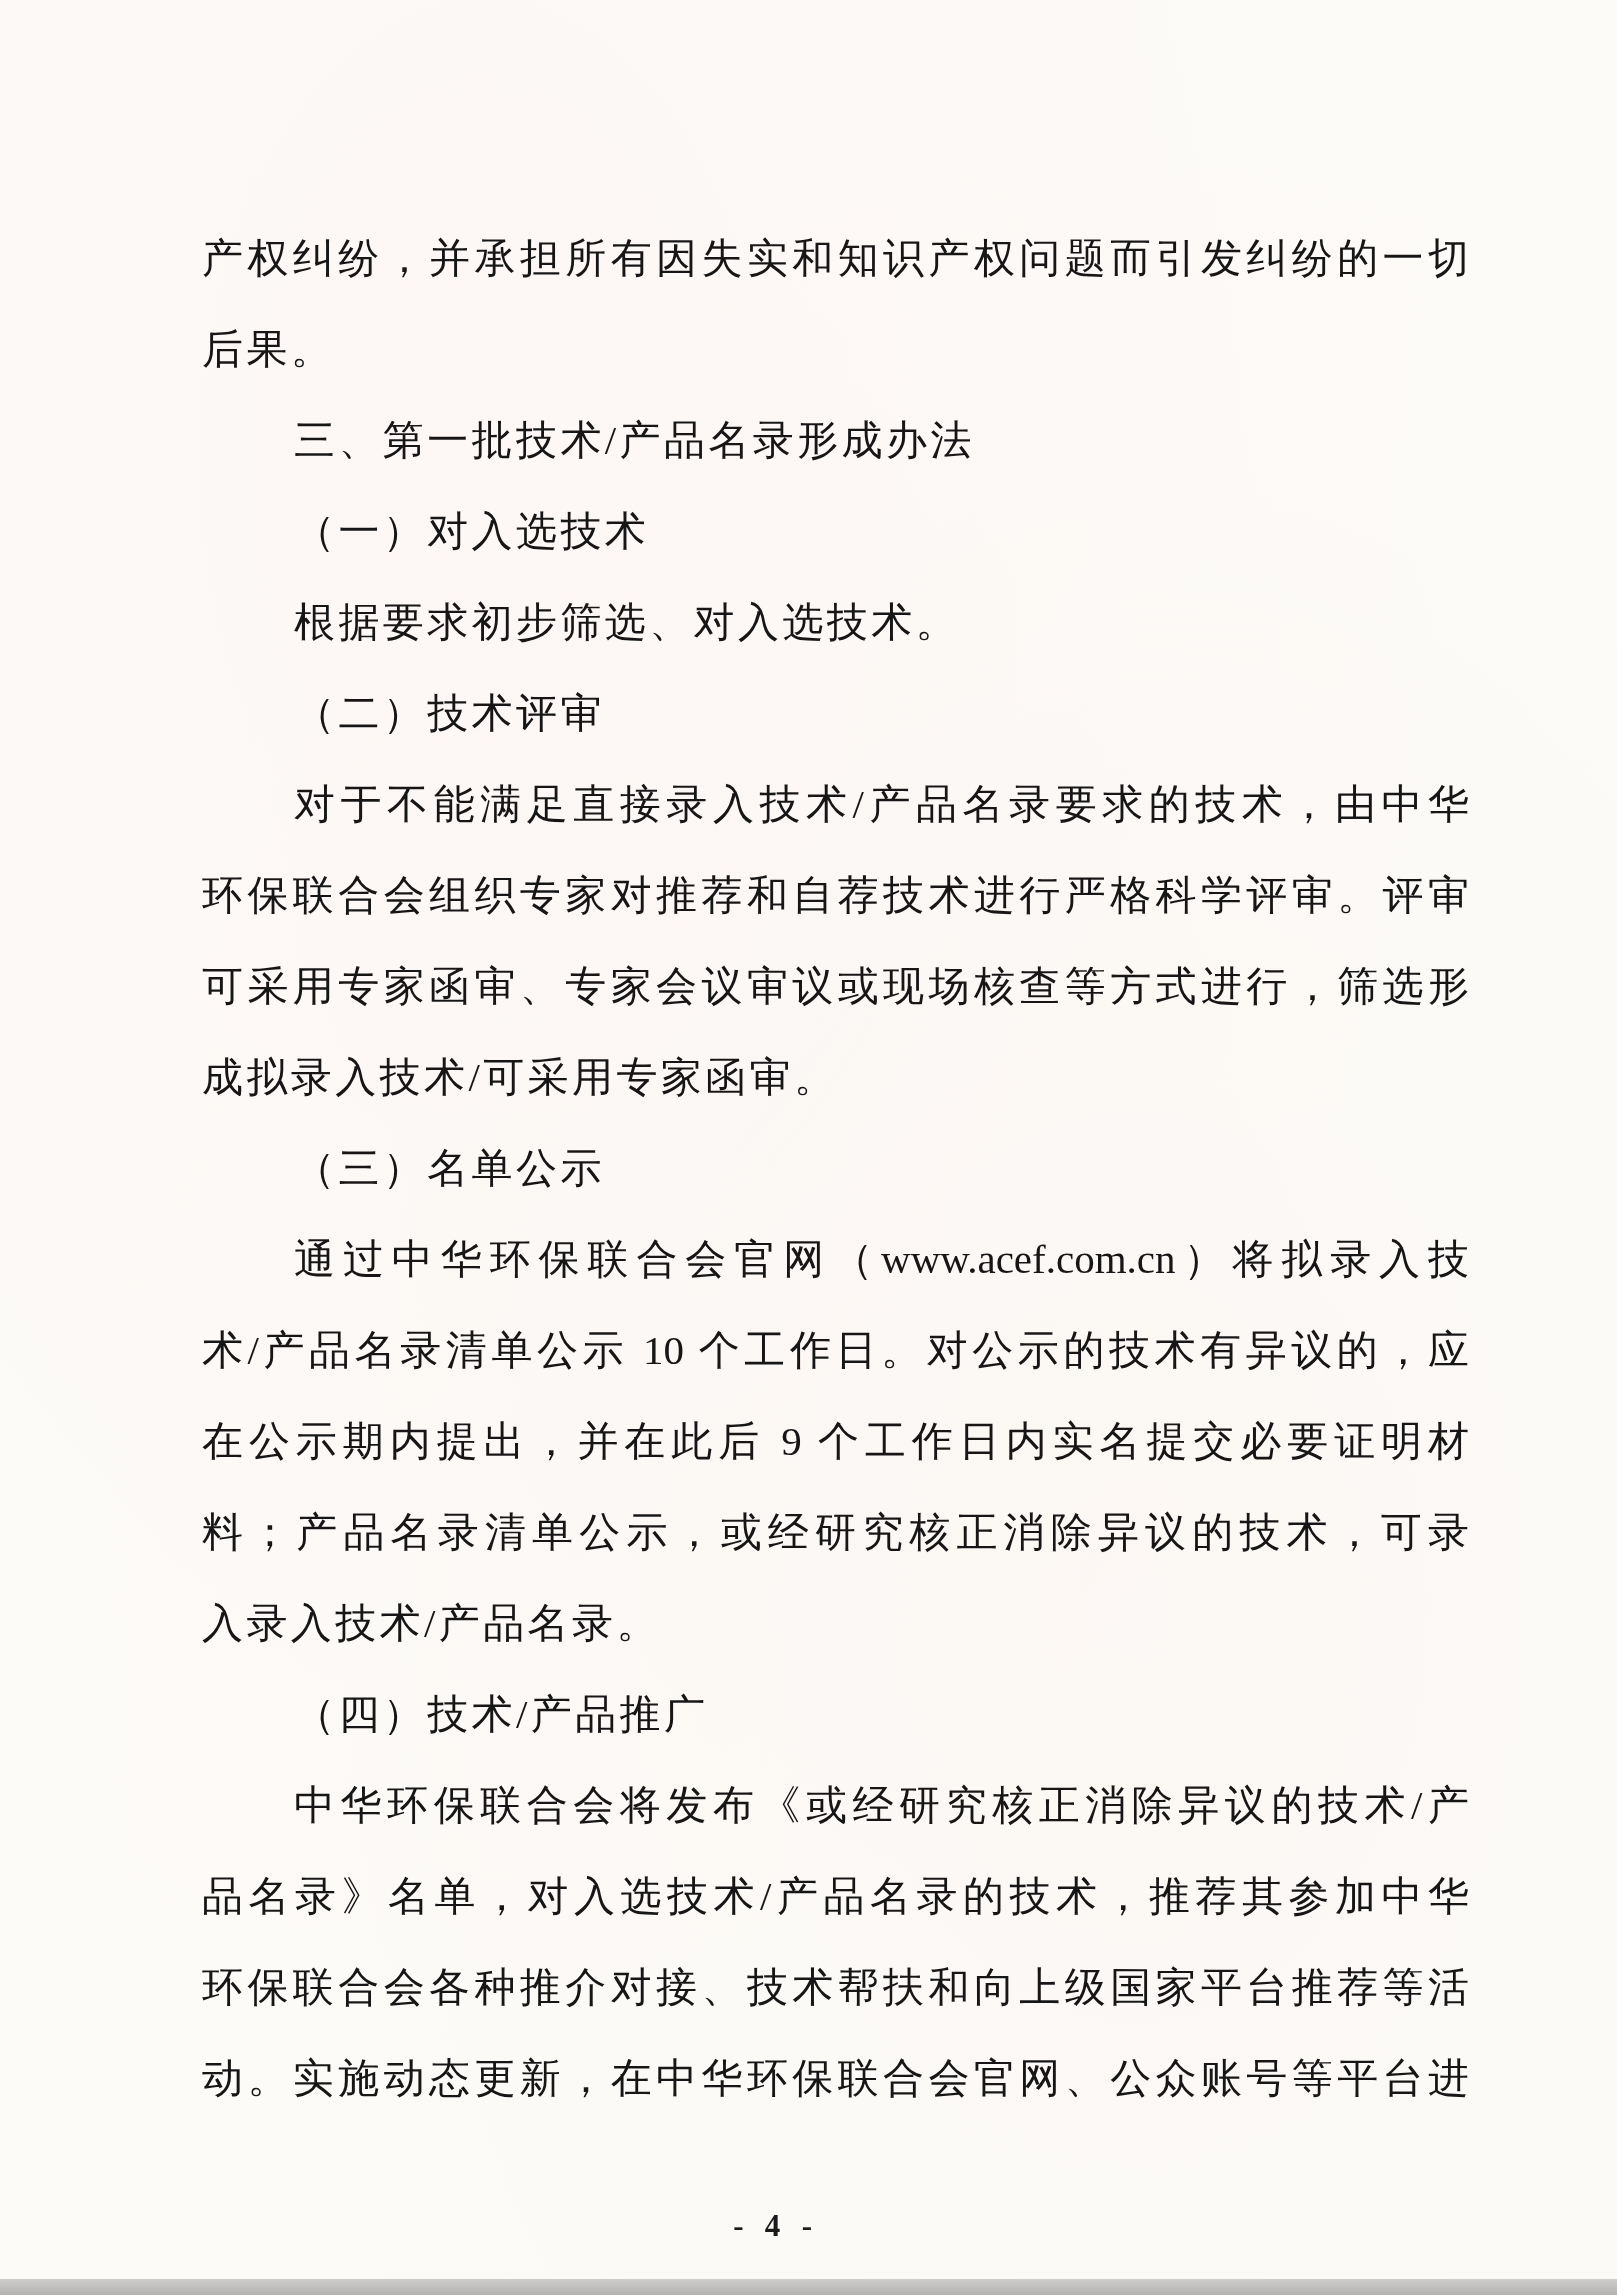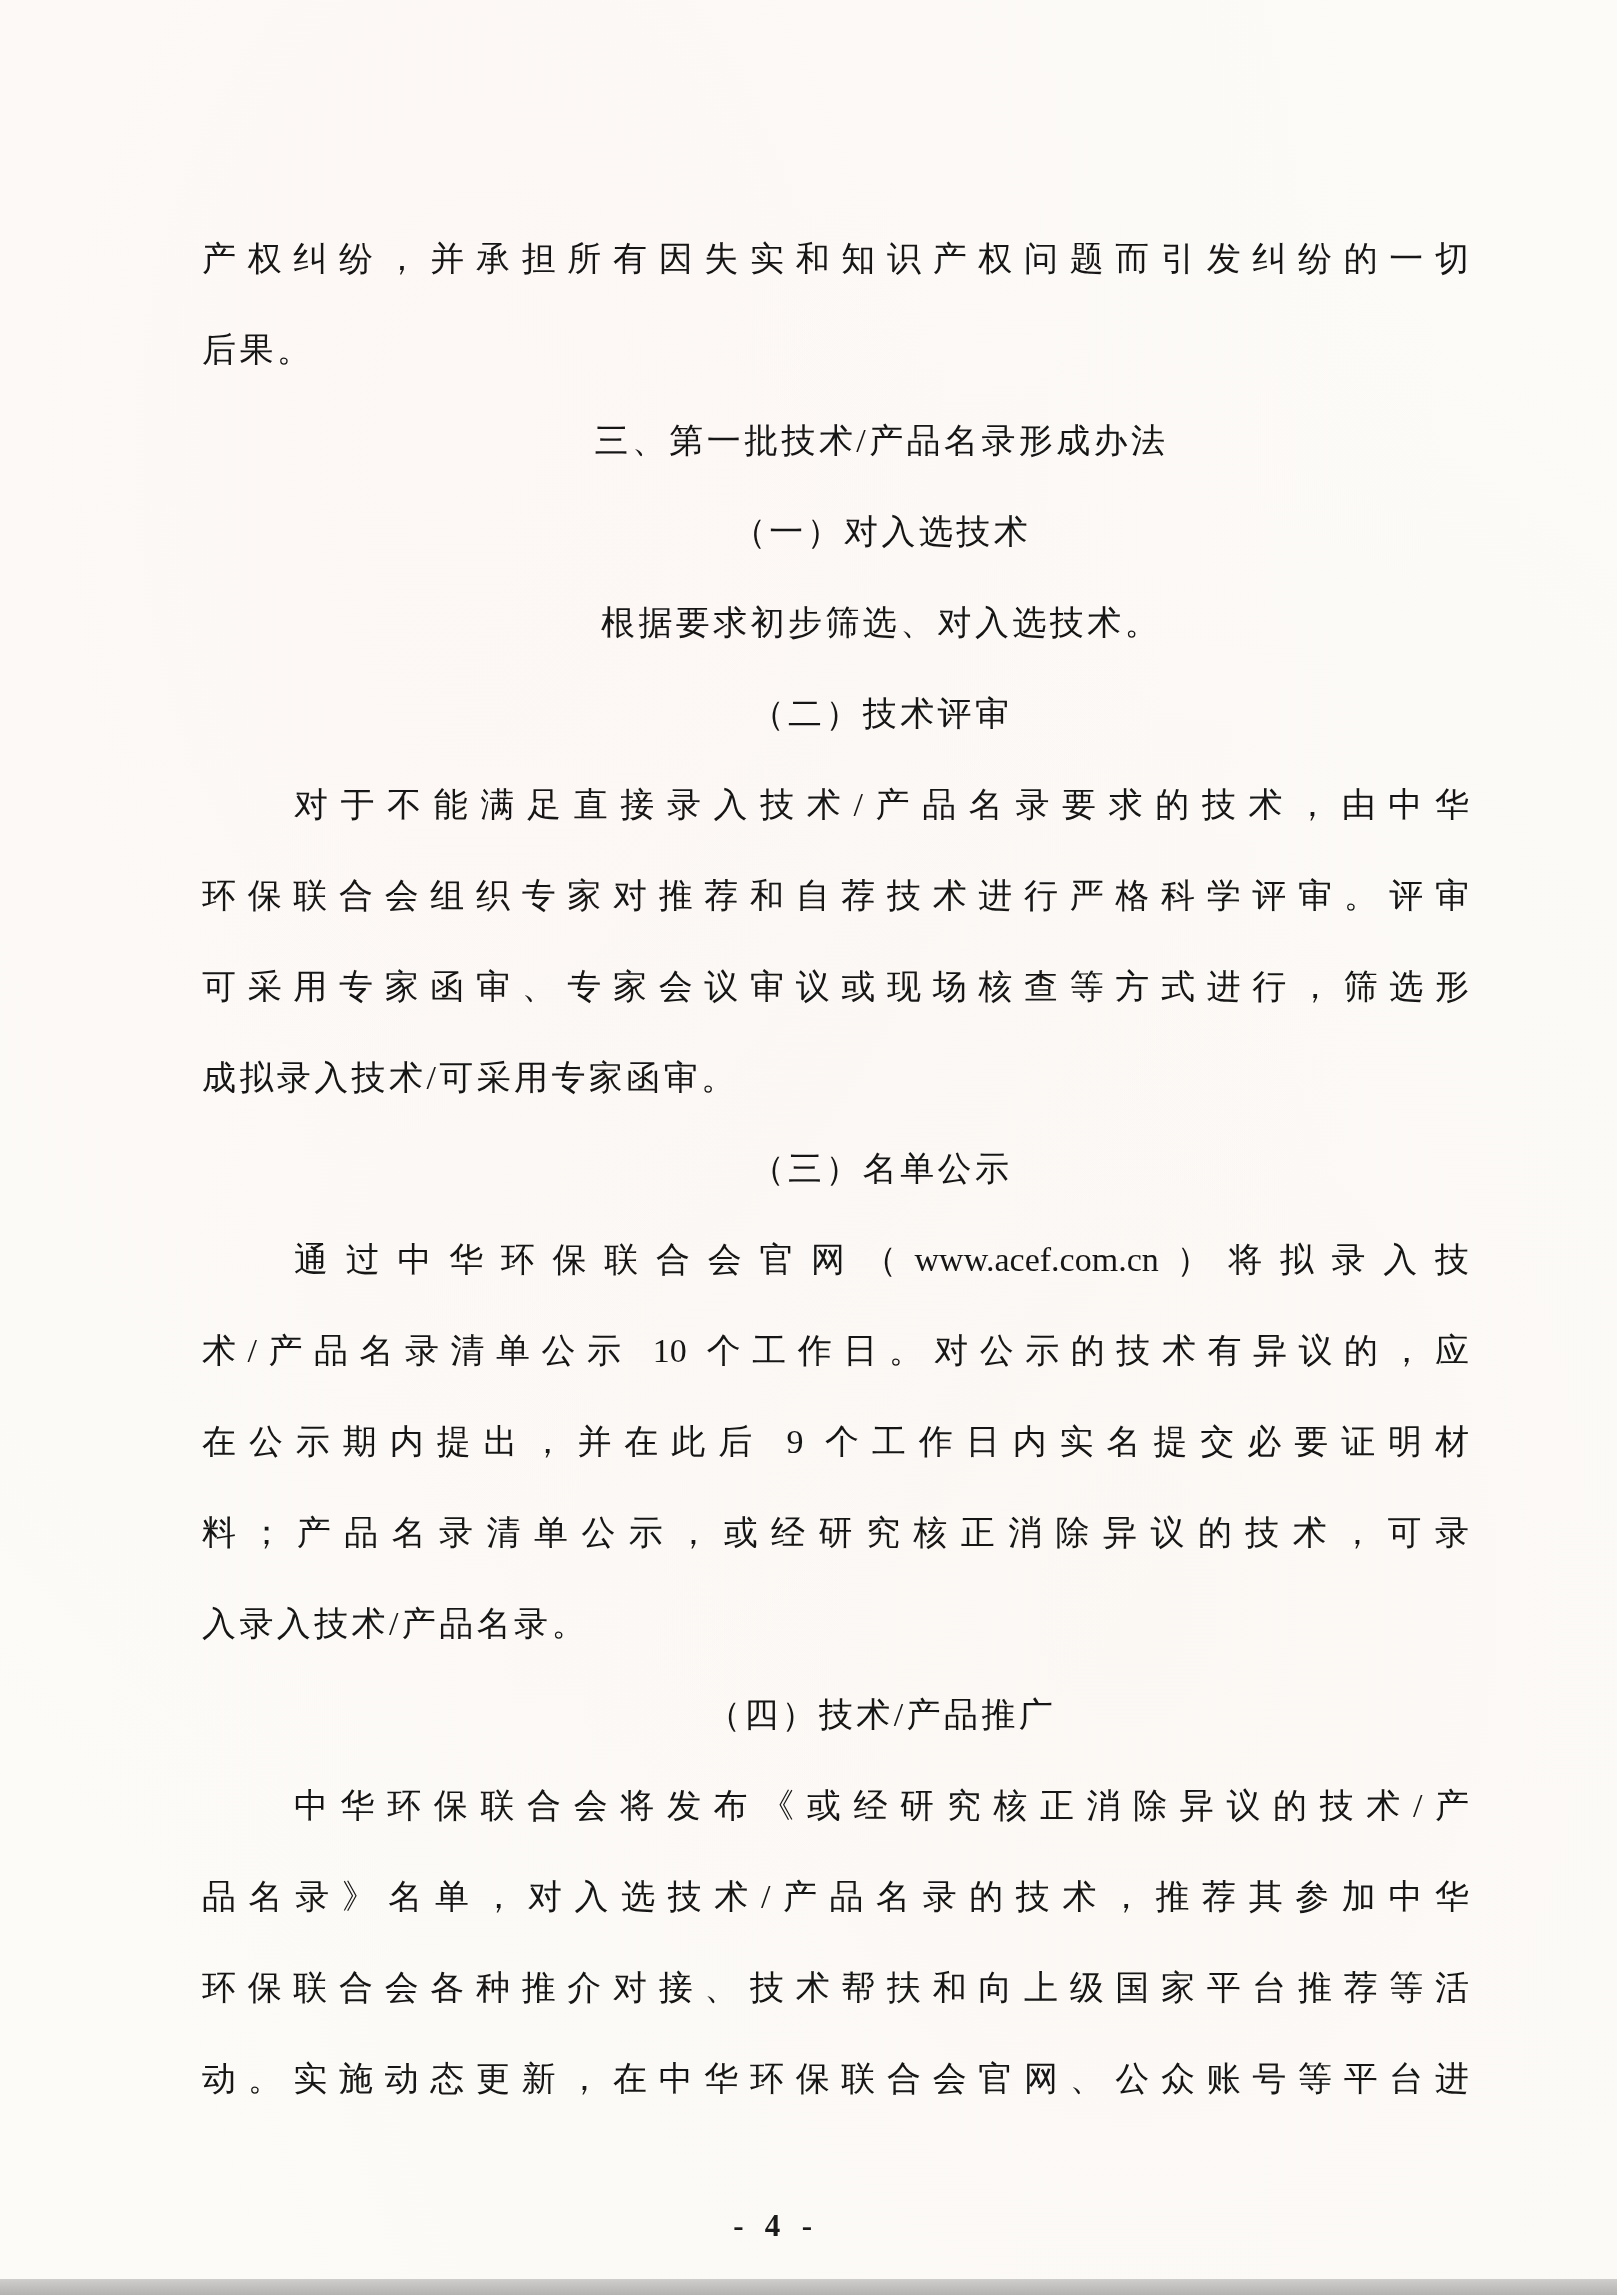--- a/index.html
+++ b/index.html
@@ -28,35 +28,34 @@
   }
   .content {
     position: absolute;
     left: 202px;
     top: 213px;
     width: 1267px;
   }
   .line {
     height: 91px;
     line-height: 91px;
-    font-size: 34px;
+    font-size: 41px;
     font-weight: 500;
     letter-spacing: 3.4px;
     white-space: nowrap;
     color: #161616;
   }
   .line.full {
     letter-spacing: 0;
     white-space: normal;
     text-align: justify;
     text-align-last: justify;
   }
   .line.indent2 {
     text-indent: 92px;
-    text-align: center;
   }
   .footer {
     position: absolute;
     left: 0;
     right: 0;
     top: 2208px;
     text-align: center;
     transform: translateX(-33px);
   }
   .page-number {

